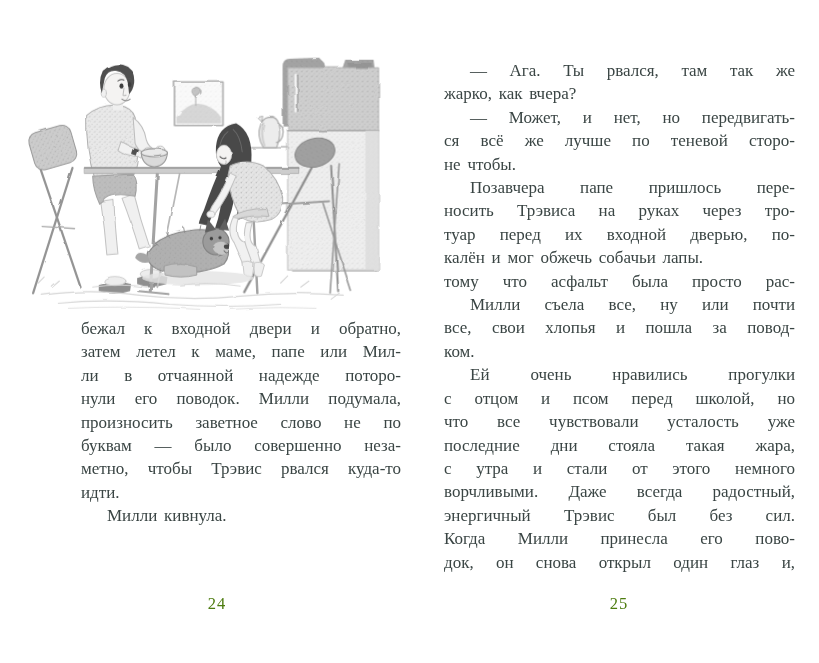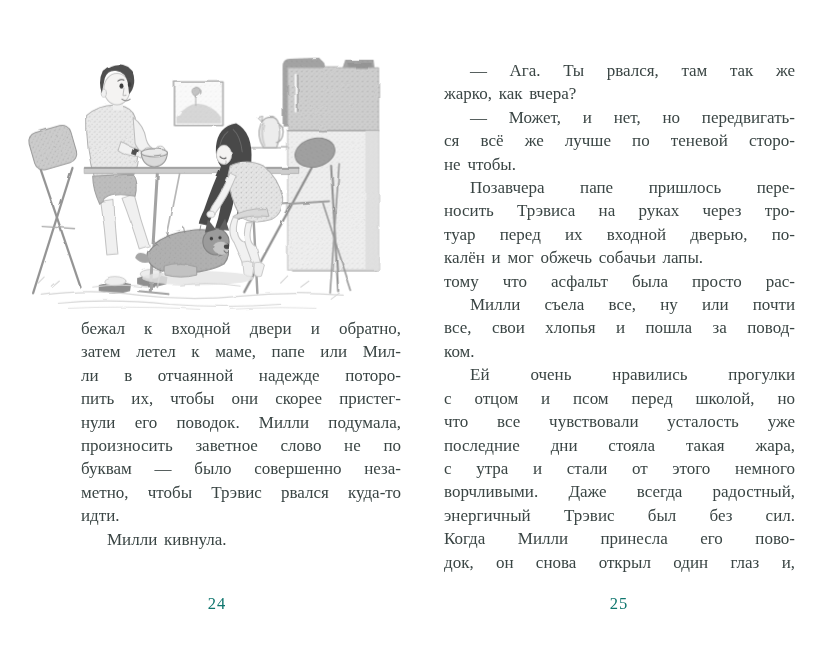--- a/index.html
+++ b/index.html
@@ -8,21 +8,21 @@
     font-family:"Liberation Serif", serif;color:#3a4544;
   }
   .illus{position:absolute;left:28px;top:54px;width:390px;height:258px;}
   .col{position:absolute;font-size:17px;line-height:23.4px;word-spacing:2.5px;}
   .col-left{left:57px;top:317px;width:320px;margin-left:24px;}
   .col-right{left:444px;top:59px;width:351px;}
   .ln{text-align:left;min-height:23.4px;}
   .j{text-align:justify;text-align-last:justify;}
   .in{text-indent:26px;}
   .pagenum{position:absolute;top:594px;width:80px;text-align:center;font-size:16.5px;
-    letter-spacing:1px;color:#0f766e;}
+    letter-spacing:1px;color:#4d7c0f;}
   .pn-left{left:177px;}
   .pn-right{left:579px;}
 </style>
 </head>
 <body>
 
 <div class="spread">
 
   <svg class="illus" viewBox="0 0 386 254" aria-hidden="true">
     <defs>
@@ -174,21 +174,20 @@
         <path d="M40,251 Q100,248 170,252 M200,252 Q240,249 285,251" stroke="#e2e2e2"></path>
       </g>
 
     </g>
   </svg>
 
   <div class="col col-left">
     <div class="ln j">бежал к входной двери и обратно,</div>
     <div class="ln j">затем летел к маме, папе или Мил-</div>
     <div class="ln j">ли в отчаянной надежде поторо-</div>
-    <div class="ln j">пить их, чтобы они скорее пристег-</div>
     <div class="ln j">нули его поводок. Милли подумала,</div>
     <div class="ln j">произносить заветное слово не по</div>
     <div class="ln j">буквам — было совершенно неза-</div>
     <div class="ln j">метно, чтобы Трэвис рвался куда-то</div>
     <div class="ln">идти.</div>
     <div class="ln in">Милли кивнула.</div>
   </div>
 
   <div class="col col-right">
     <div class="ln j in">— Ага. Ты рвался, там так же</div>

